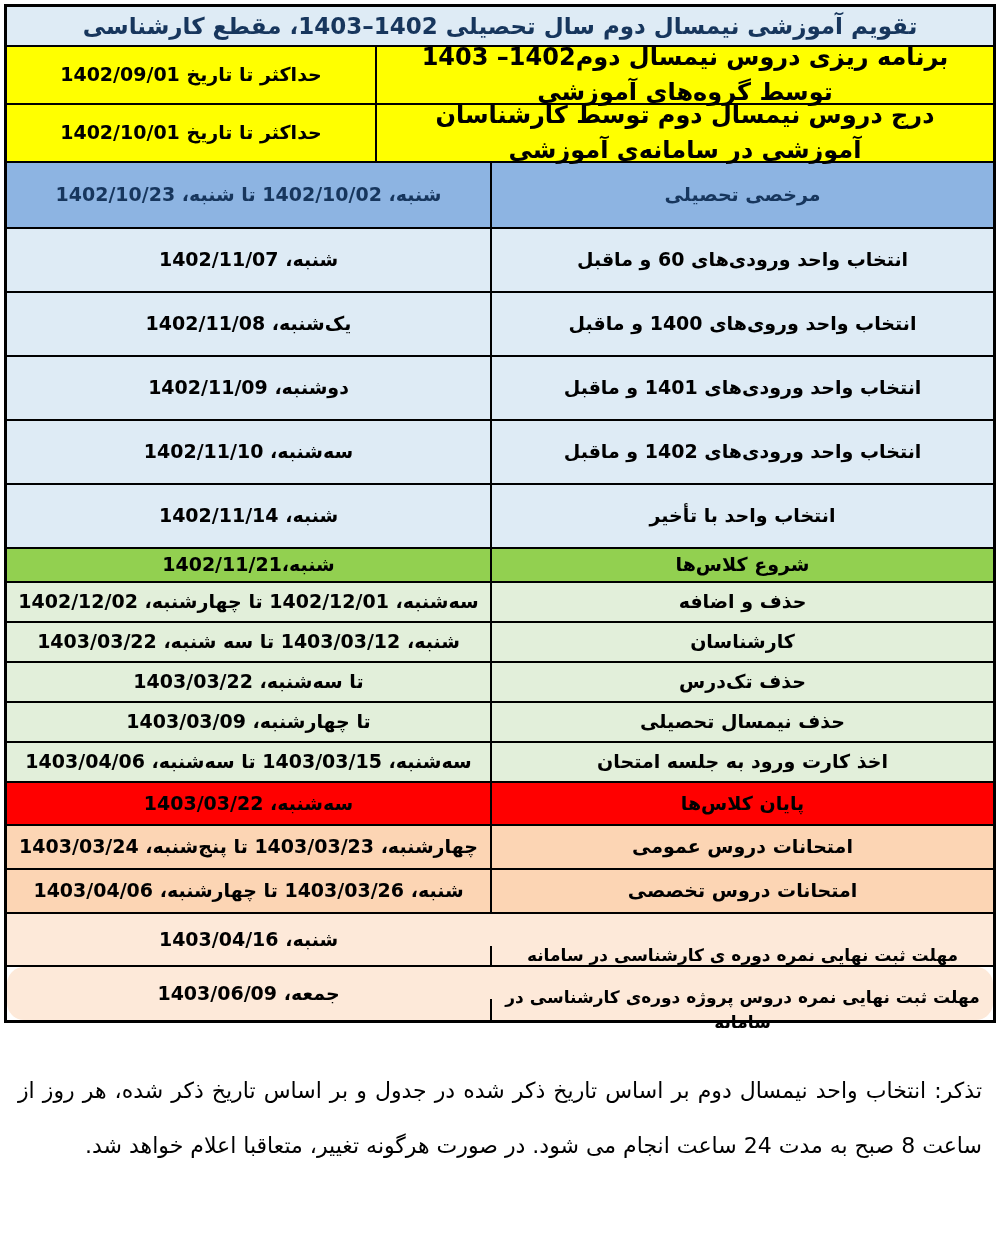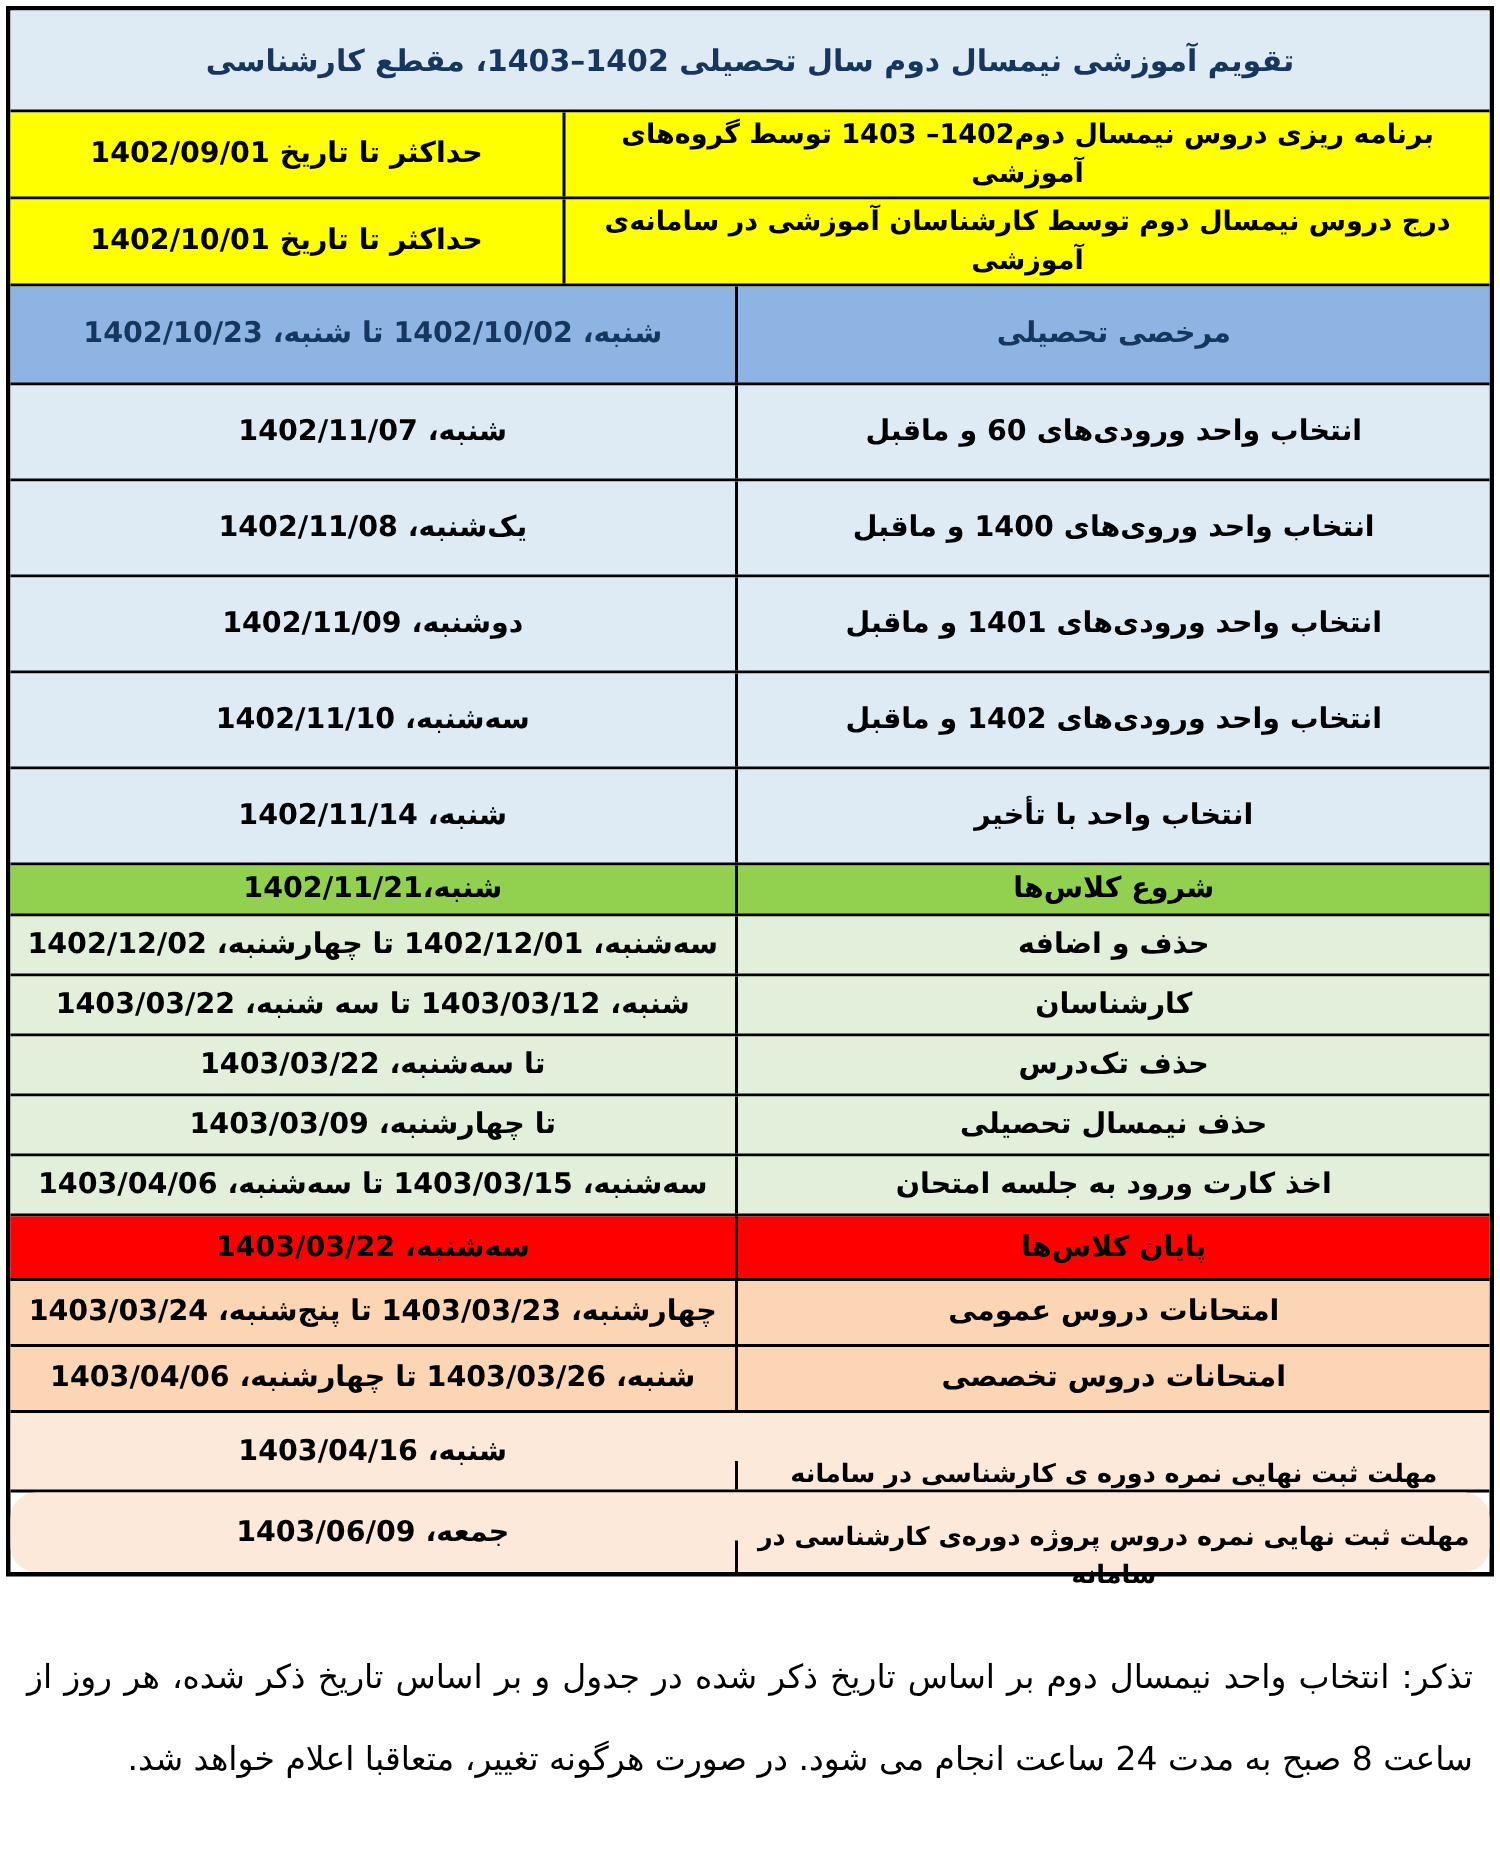--- a/index.html
+++ b/index.html
@@ -9,28 +9,28 @@
     height: 1240px;
     font-family: "DejaVu Sans", sans-serif;
     padding: 4px 4px 0;
     direction: rtl;
   }
   .table {
     border: 3px solid var(--border, #000);
     background: #fff;
   }
   .title-row {
-    height: 68px;
+    height: 40px;
     display: flex;
     align-items: center;
     justify-content: center;
     background: var(--title_bg);
     color: var(--title_text);
     font-weight: bold;
-    font-size: 20px;
+    font-size: 23px;
     border-bottom: 2px solid var(--border);
     text-align: center;
   }
   .row {
     display: flex;
     border-bottom: 2px solid var(--border);
     font-weight: bold;
     font-size: 19px;
     color: var(--text);
   }
@@ -44,21 +44,21 @@
     line-height: 1.45;
   }
   .cell.event {
     flex: 1;
     border-left: 2px solid var(--border);
   }
   .cell.date { width: 483px; flex: none; white-space: nowrap; }
 
   .theme-yellow       { background: var(--yellow); height: 58px; }
   .theme-yellow .date { width: 368px; white-space: normal; }
-  .theme-yellow .event{ justify-content: flex-start; font-size: 18px; }
+  .theme-yellow .event{ justify-content: flex-start; font-size: 24px; }
   .theme-blue         { background: var(--blue_bg); color: var(--blue_text); height: 66px; }
   .theme-lightblue    { background: var(--lightblue); height: 64px; }
   .theme-green        { background: var(--green); height: 34px; }
   .theme-palegreen    { background: var(--palegreen); height: 40px; }
   .theme-red          { background: var(--red); height: 43px; }
   .theme-peach        { background: var(--peach); height: 44px; }
   .theme-lightpeach   { background: var(--lightpeach); height: 53px; }
   .theme-lightpeach .event { font-size: 17px; margin-top: 32px; }
 
   .footer {

